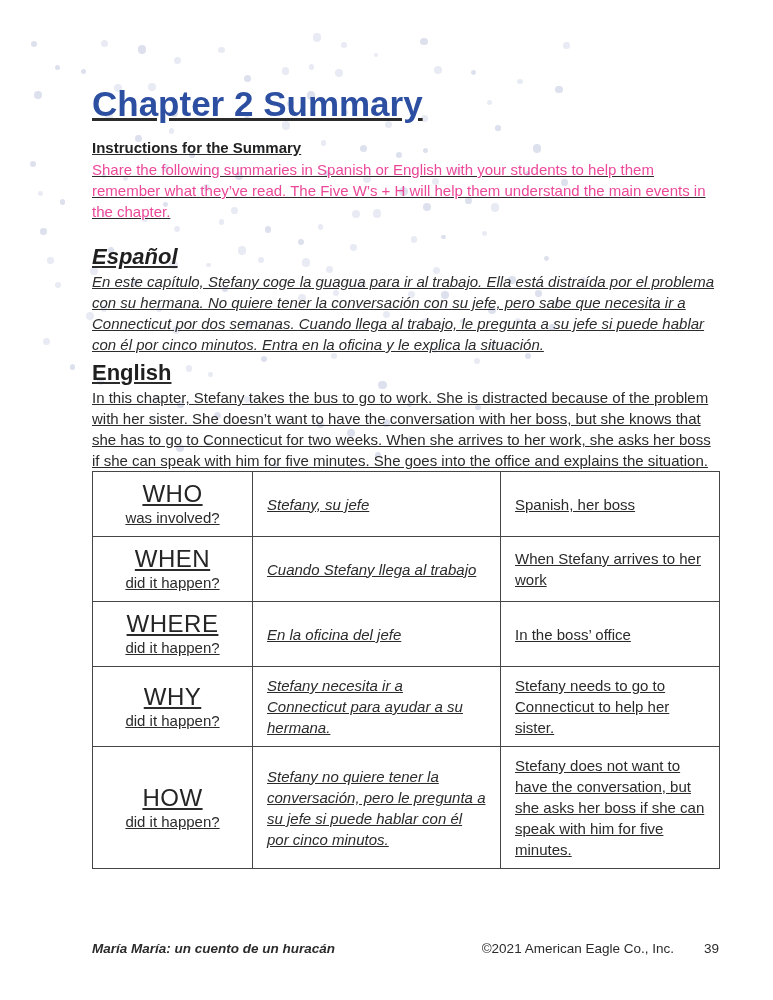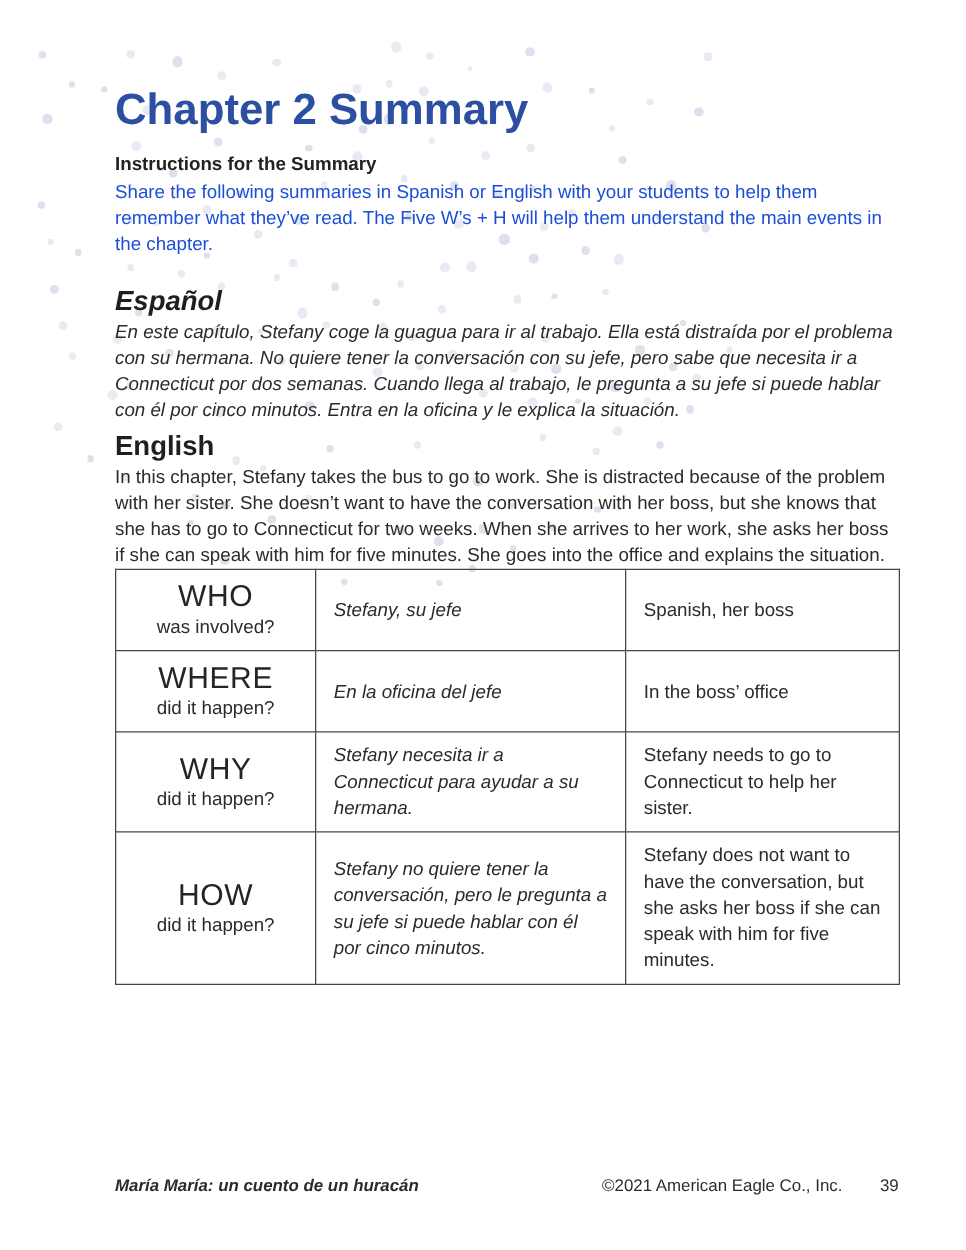--- a/index.html
+++ b/index.html
@@ -8,34 +8,34 @@
     position:relative;
     width:773px; height:1000px;
     background:#ffffff;
     overflow:hidden;
     font-family:"Liberation Sans","DejaVu Sans",sans-serif;
     color:#2b2b2b;
   }
   .dots { position:absolute; inset:0; z-index:0; }
   .dot  { position:absolute; border-radius:50%; }
   .content {
-    position:absolute; left:92px; top:0; width:627px; z-index:1;
+    position:absolute; left:92px; top:16px; width:627px; z-index:1;text-decoration:underline;
   }
   .page-title {
     margin-top:69px;
     font-size:35px; line-height:38px; font-weight:bold;
     color:#2d4fa2; letter-spacing:0px;
   }
   .instr-head {
     margin-top:15px;
     font-size:15px; line-height:19px; font-weight:bold; color:#222;
   }
   .instr-body {
     margin-top:2px;
-    font-size:15px; line-height:21px; color:#1d4ed8;
+    font-size:15px; line-height:21px; color:#ec4899;
   }
   .lang-head-es {
     margin-top:22px;
     font-size:22px; line-height:25px; font-weight:bold; font-style:italic; color:#1f1f1f;
   }
   .lang-body-es {
     margin-top:2px;
     font-size:15px; line-height:21px; font-style:italic; color:#2b2b2b;
   }
   .lang-head-en {
@@ -239,20 +239,28 @@
         <tr class="row-std">
           <td class="qcol">
             <div class="qword">WHO</div>
             <div class="qsub">was involved?</div>
           </td>
           <td class="scol">Stefany, su jefe</td>
           <td class="ecol">Spanish, her boss</td>
         </tr>
         <tr class="row-std">
           <td class="qcol">
+            <div class="qword">WHEN</div>
+            <div class="qsub">did it happen?</div>
+          </td>
+          <td class="scol">Cuando Stefany llega al trabajo</td>
+          <td class="ecol">When Stefany arrives to her work</td>
+        </tr>
+        <tr class="row-std">
+          <td class="qcol">
             <div class="qword">WHERE</div>
             <div class="qsub">did it happen?</div>
           </td>
           <td class="scol">En la oficina del jefe</td>
           <td class="ecol">In the boss’ office</td>
         </tr>
         <tr class="row-std">
           <td class="qcol">
             <div class="qword">WHY</div>
             <div class="qsub">did it happen?</div>

